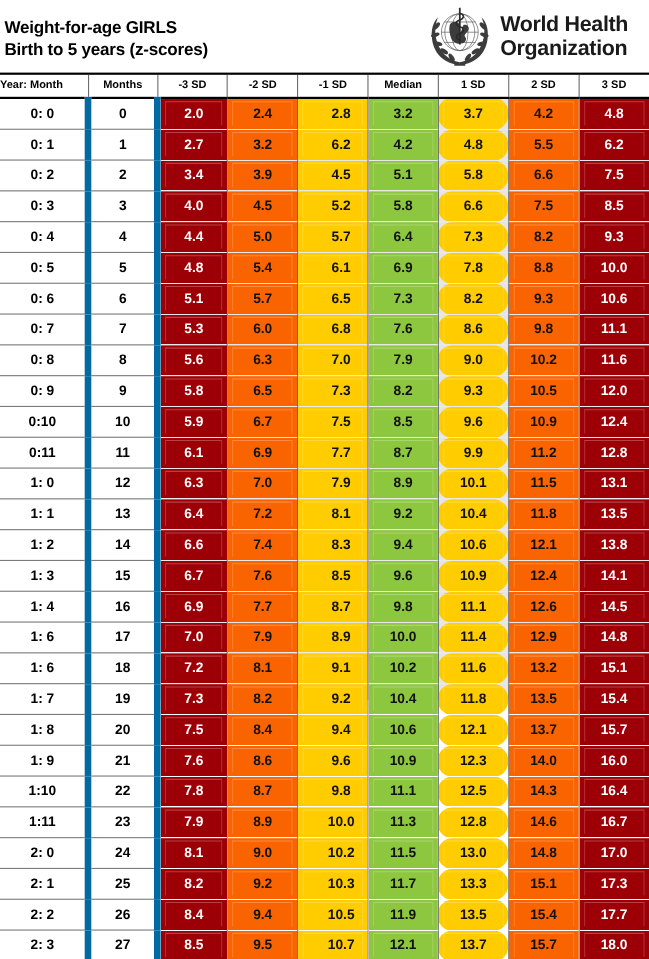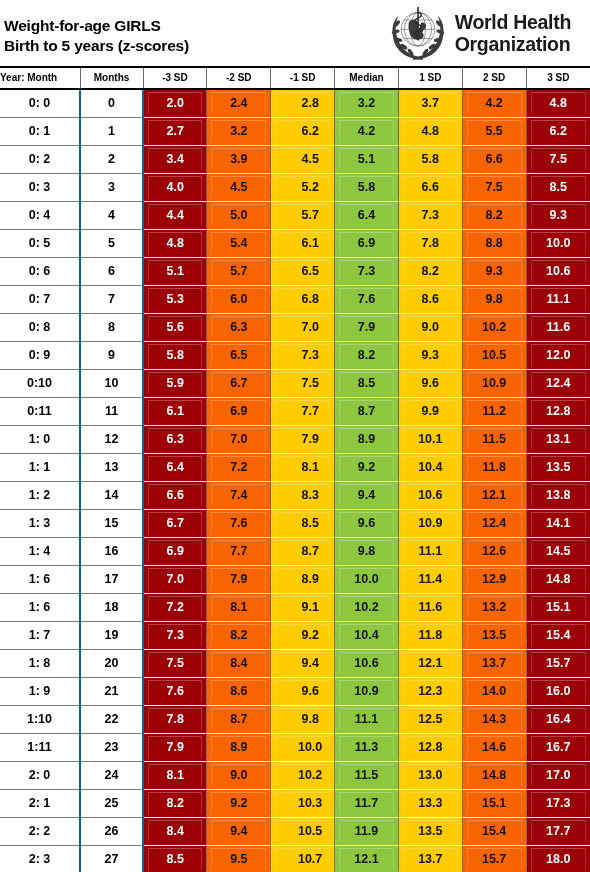--- a/index.html
+++ b/index.html
@@ -108,37 +108,37 @@
     text-align: center;
     font-size: 12.5px;
     font-weight: bold;
     line-height: 27px;
     white-space: nowrap;
   }
   tbody td.lab {
     background: #ffffff;
     color: #000;
     border-bottom: 1px solid #7a7a7a;
-    border-right: 2px solid #0369a1;
+    border-right: 6px solid #0369a1;
   }
   tbody tr:last-child td.lab { border-bottom: none; text-align: center; }
 
   tbody td.val {
     border-right: 1px solid rgba(0,0,0,0.55);
     border-bottom: 1px solid rgba(255,255,255,0.22);
     position: relative;
   }
   tbody td.val:last-child { border-right: none; }
 
   
   td.z-n3 { background: #9c0006; color: #ffffff; }
   td.z-n2 { background: #fa6400; color: #111111; }
   td.z-n1 { background: #ffcc00; color: #111111; padding-left: 15px; }
   td.z-md { background: #8dc63f; color: #111111; }
-  td.z-p1 { background: #ffcc00; color: #111111; }
+  td.z-p1 { background: #ffcc00; color: #111111; border-radius: 13px; }
   td.z-p2 { background: #fa6400; color: #111111; }
   td.z-p3 { background: #9c0006; color: #ffffff; }
 
   
   tbody td.val::after {
     content: "";
     position: absolute;
     left: 4px; right: 4px; top: 2px; bottom: 3px;
     border-top: 1px solid rgba(255,255,255,0.25);
     border-left: 1px solid rgba(255,255,255,0.18);

